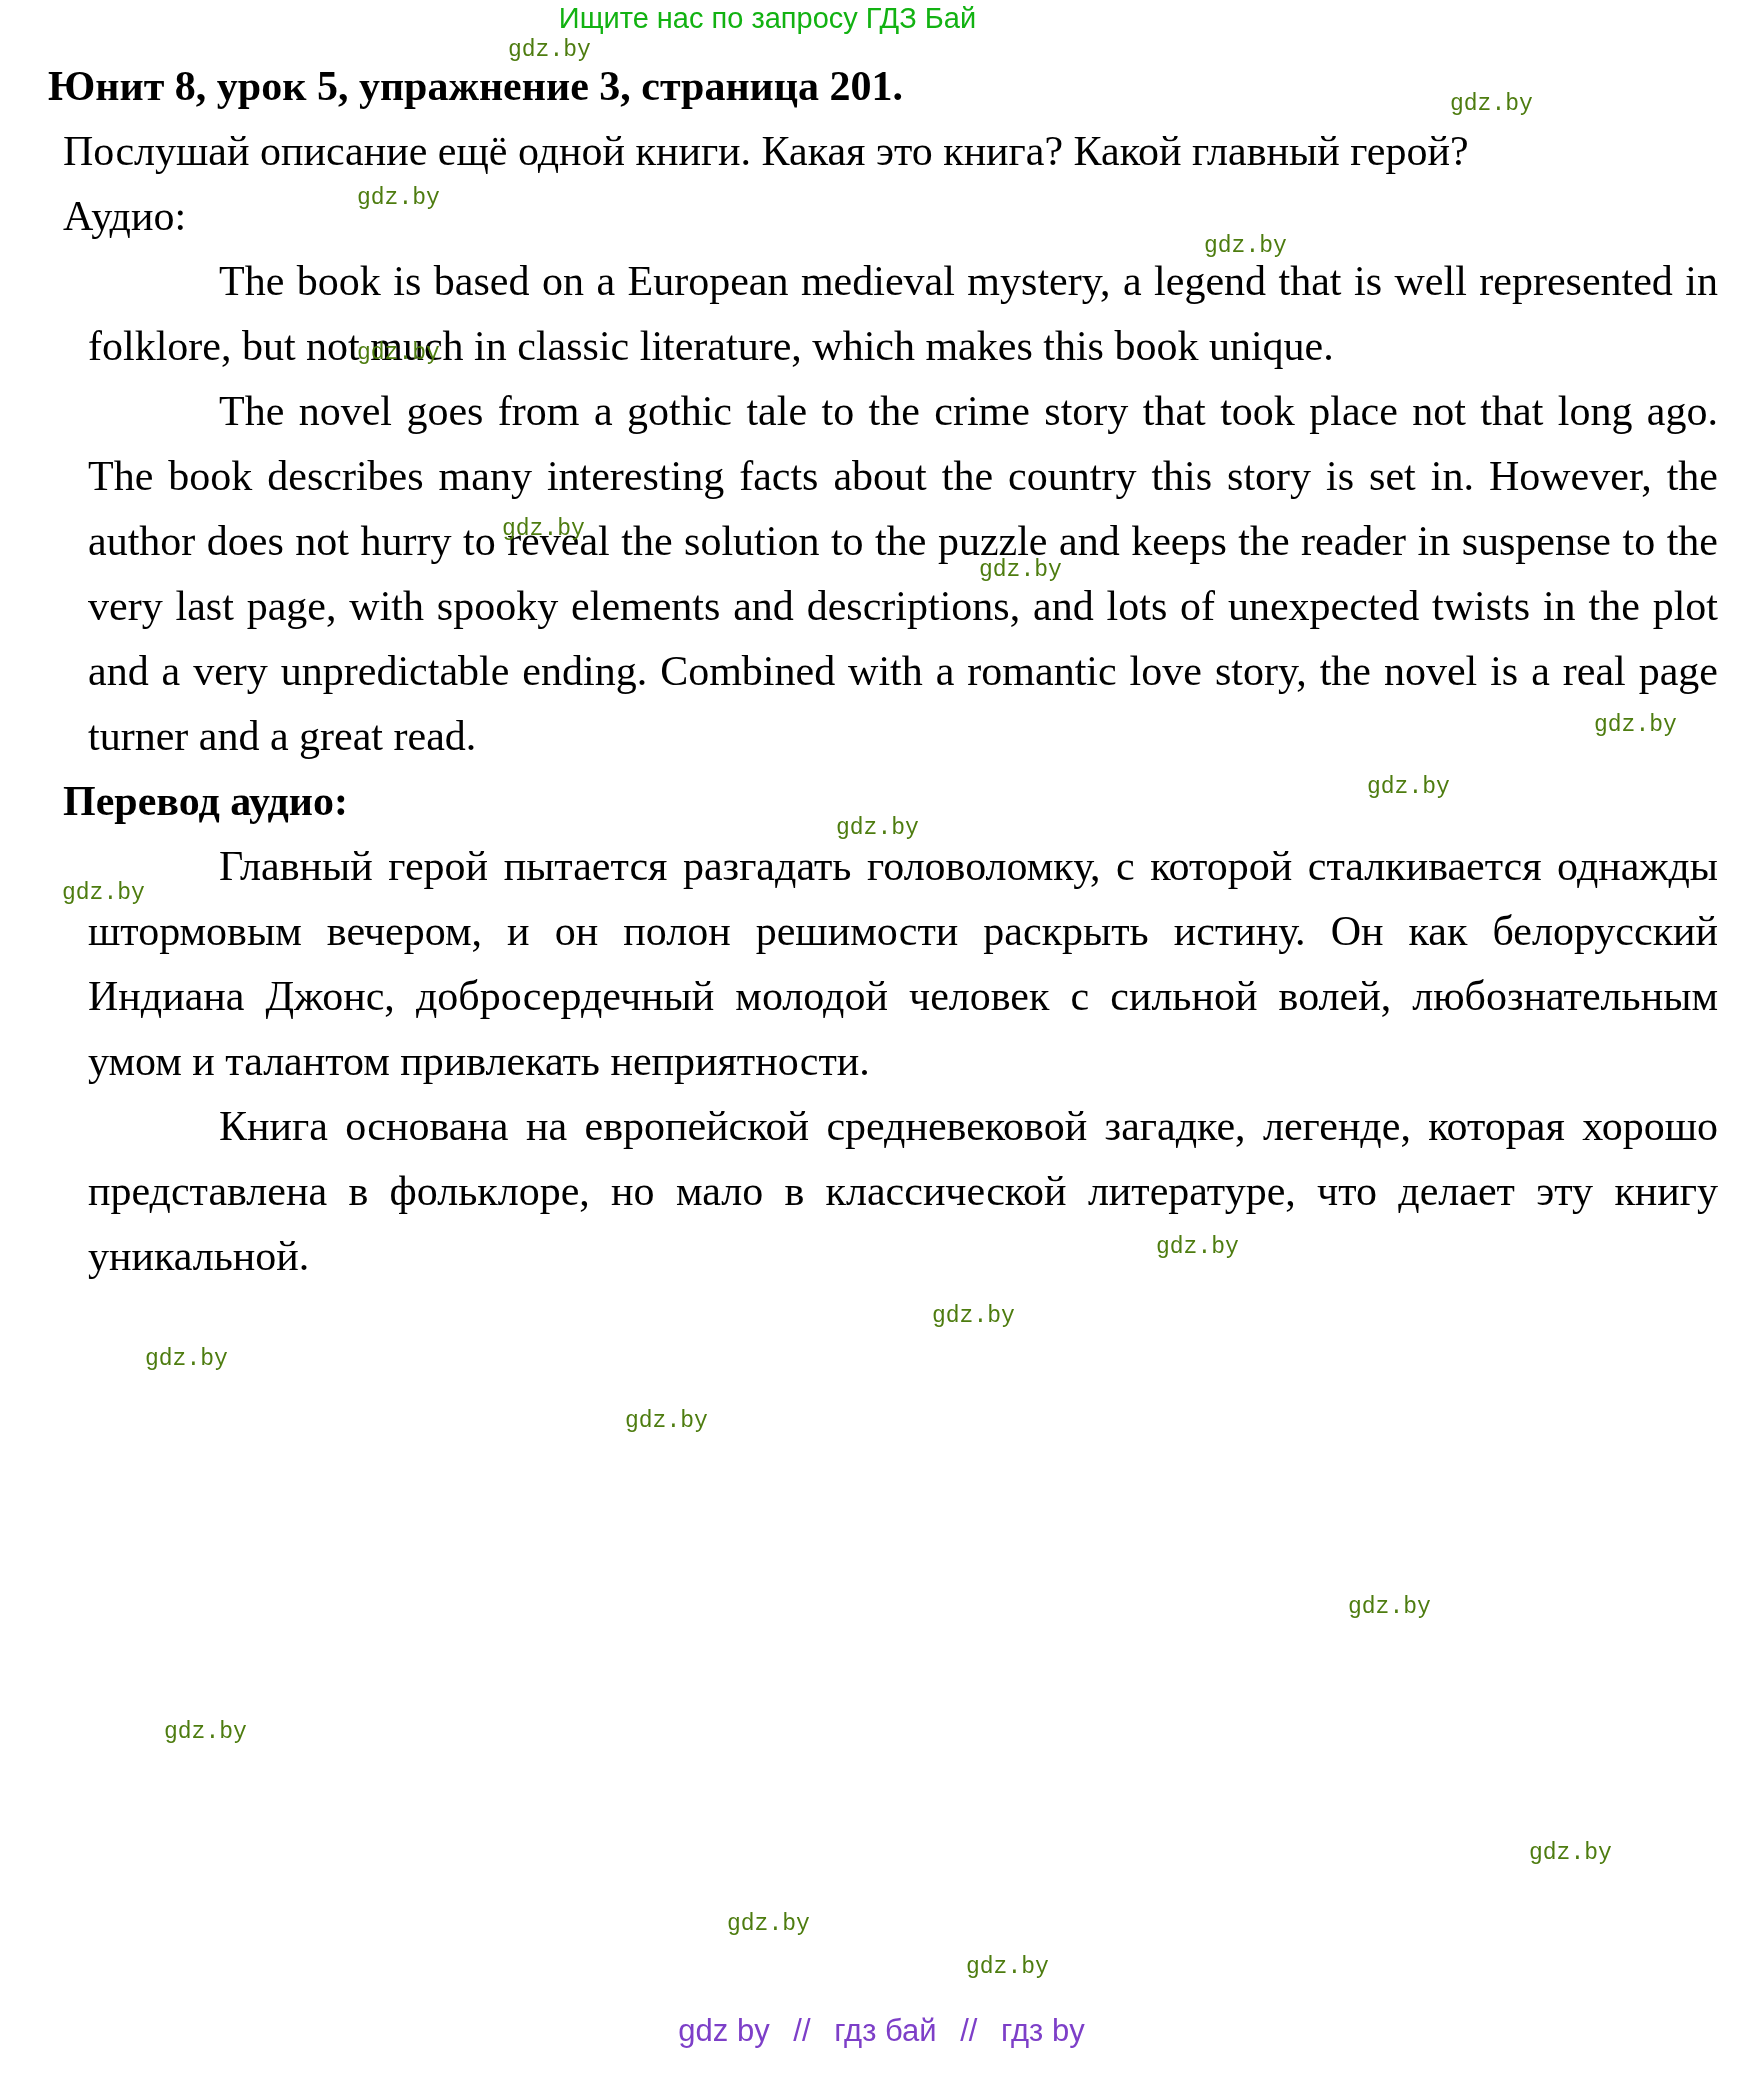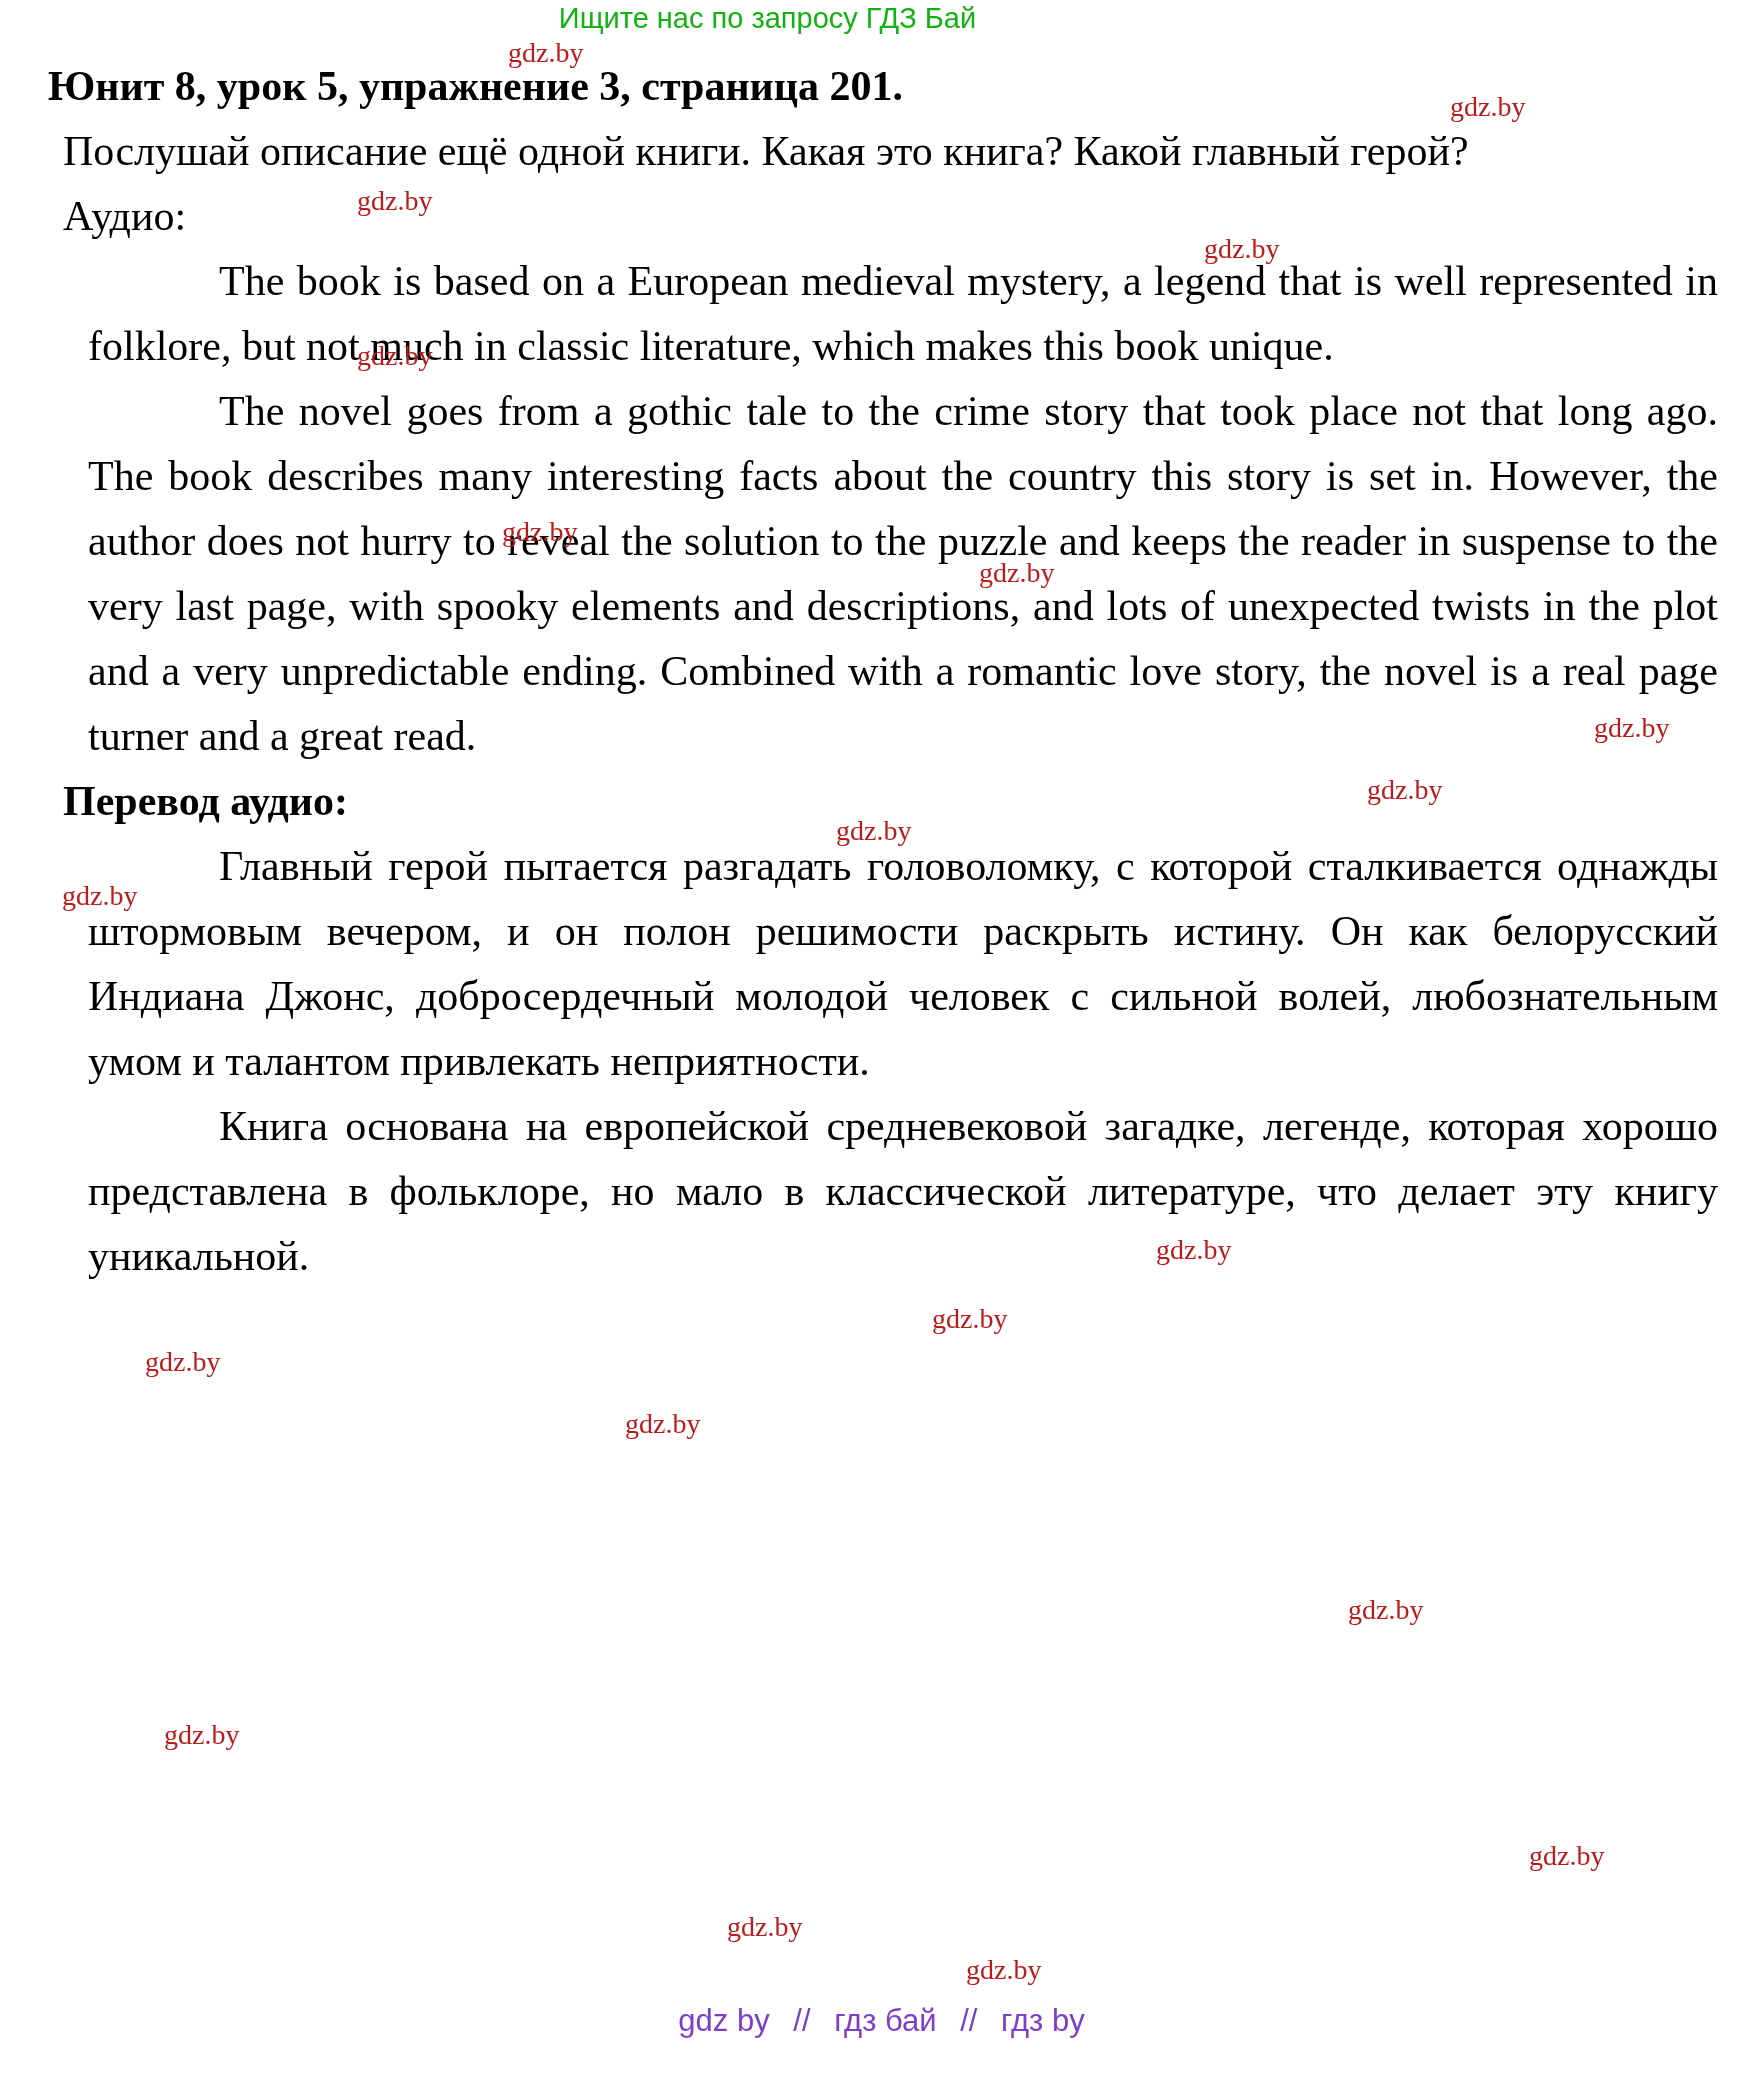--- a/index.html
+++ b/index.html
@@ -42,29 +42,29 @@
     line-height: 65px;
     margin: 0;
     text-align: justify;
   }
   p.no-indent { text-indent: 0; margin-left: 15px; }
   p.indent { text-indent: 131px; margin-left: 40px; }
   .audio-label { margin-top: 71px; }
   .perevod-label { margin-top: 78px; font-weight: bold; }
   .wm {
     position: absolute;
-    font-family: Liberation Serif, serif;
-    font-size: 28px;
-    color: #b91c1c;
+    font-family: Liberation Mono, monospace;
+    font-size: 23px;
+    color: #4d7c0f;
     white-space: nowrap;
   }
   .footer {
     position: absolute;
     left: 0;
-    bottom: 45px;
+    bottom: 35px;
     width: 100%;
     text-align: center;
     font-family: "Liberation Sans", sans-serif;
     font-size: 31px;
     color: #7d3fc8;
     white-space: nowrap;
   }
   .flink { color: #7d3fc8; cursor: pointer; }
   .fsep { margin: 0 15px; color: #7d3fc8; }
 </style>

